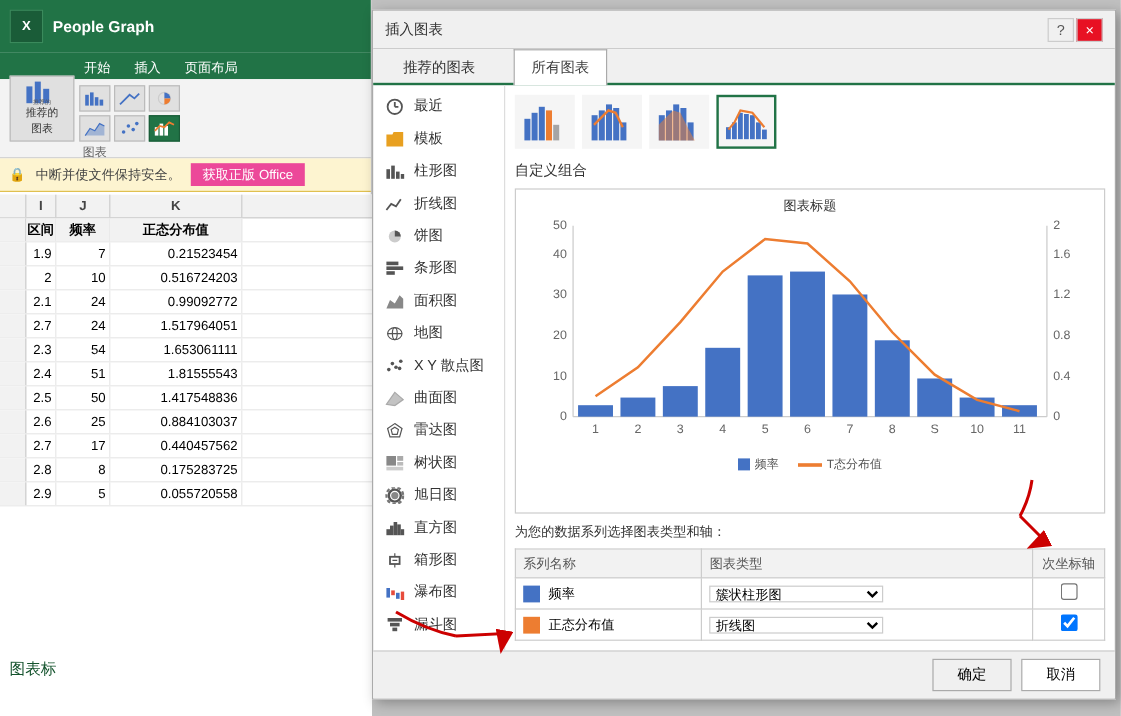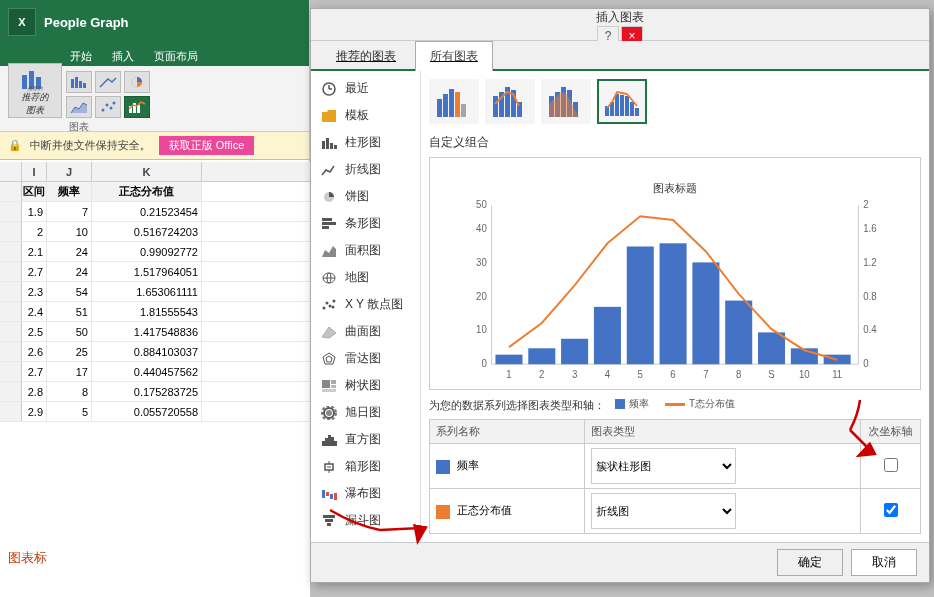--- a/index.html
+++ b/index.html
@@ -70,25 +70,24 @@
     .ribbon-group-label {
       font-size: 10px;
       color: #666;
       margin-top: auto;
     }
 
     .recommend-icon-btn {
       width: 54px; height: 55px;
       background: #e0e0e0;
       border: 1px solid #bbb;
-      display: flex; align-items: flex-end; justify-content: center;
+      display: flex; align-items: flex-start; justify-content: center;
       cursor: pointer;
       font-size: 10px;
       text-align: center;
-      font-style: italic;
     }
 
     
     .security-bar {
       height: 28px;
       background: #fdf4d0;
       border-bottom: 1px solid #e0c050;
       display: flex;
       align-items: center;
       padding: 0 8px;
@@ -153,21 +152,21 @@
     .col-i { width: 25px; }
     .col-j { width: 45px; }
     .col-k { width: 110px; }
 
     
     .chart-label-area {
       position: absolute;
       bottom: 30px;
       left: 8px;
       font-size: 13px;
-      color: #c2410c;
+      color: #14532d;
     }
 
     
     .dialog {
       position: absolute;
       top: 8px; left: 310px;
       width: 620px;
       height: 575px;
       background: white;
       border: 1px solid #aaa;
@@ -178,21 +177,20 @@
     }
 
     .dialog-titlebar {
       height: 32px;
       background: #f0f0f0;
       border-bottom: 1px solid #ccc;
       display: flex;
       align-items: center;
       padding: 0 10px;
       justify-content: space-between;
-      flex-direction: column;
     }
 
     .dialog-title {
       font-size: 12px;
       color: #333;
       font-weight: normal;
     }
 
     .dialog-controls {
       display: flex;
@@ -209,22 +207,21 @@
       color: #555;
     }
     .dialog-ctrl-btn:last-child { background: #e81123; color: white; }
 
     
     .dialog-tabs {
       display: flex;
       background: #f0f0f0;
       border-bottom: 2px solid #217346;
       padding: 0 10px;
-      gap: 4px;
-      text-decoration: underline;
+      gap: 17px;
     }
 
     .dialog-tab {
       padding: 6px 14px;
       font-size: 12px;
       cursor: pointer;
       color: #333;
       border: 1px solid transparent;
       border-bottom: none;
       margin-bottom: -2px;
@@ -304,21 +301,21 @@
     }
 
     
     .chart-preview {
       border: 1px solid #ccc;
       background: white;
       flex: 1;
       min-height: 220px;
       position: relative;
       margin-bottom: 8px;
-      padding: 23px;
+      padding: 6px;
     }
 
     .chart-preview-title {
       text-align: center;
       font-size: 11px;
       color: #333;
       margin-bottom: 4px;
     }
 
     
@@ -374,21 +371,21 @@
 
     .series-color-box {
       width: 14px; height: 14px;
       display: inline-block;
       vertical-align: middle;
       margin-right: 4px;
     }
 
     .series-table select {
       width: 145px;
-      height: 36px;
+      height: 14px;
       border: 1px solid #ccc;
       font-size: 11px;
       background: white;
     }
 
     .series-table .checkbox-cell {
       text-align: center;
     }
 
     .series-checkbox {

